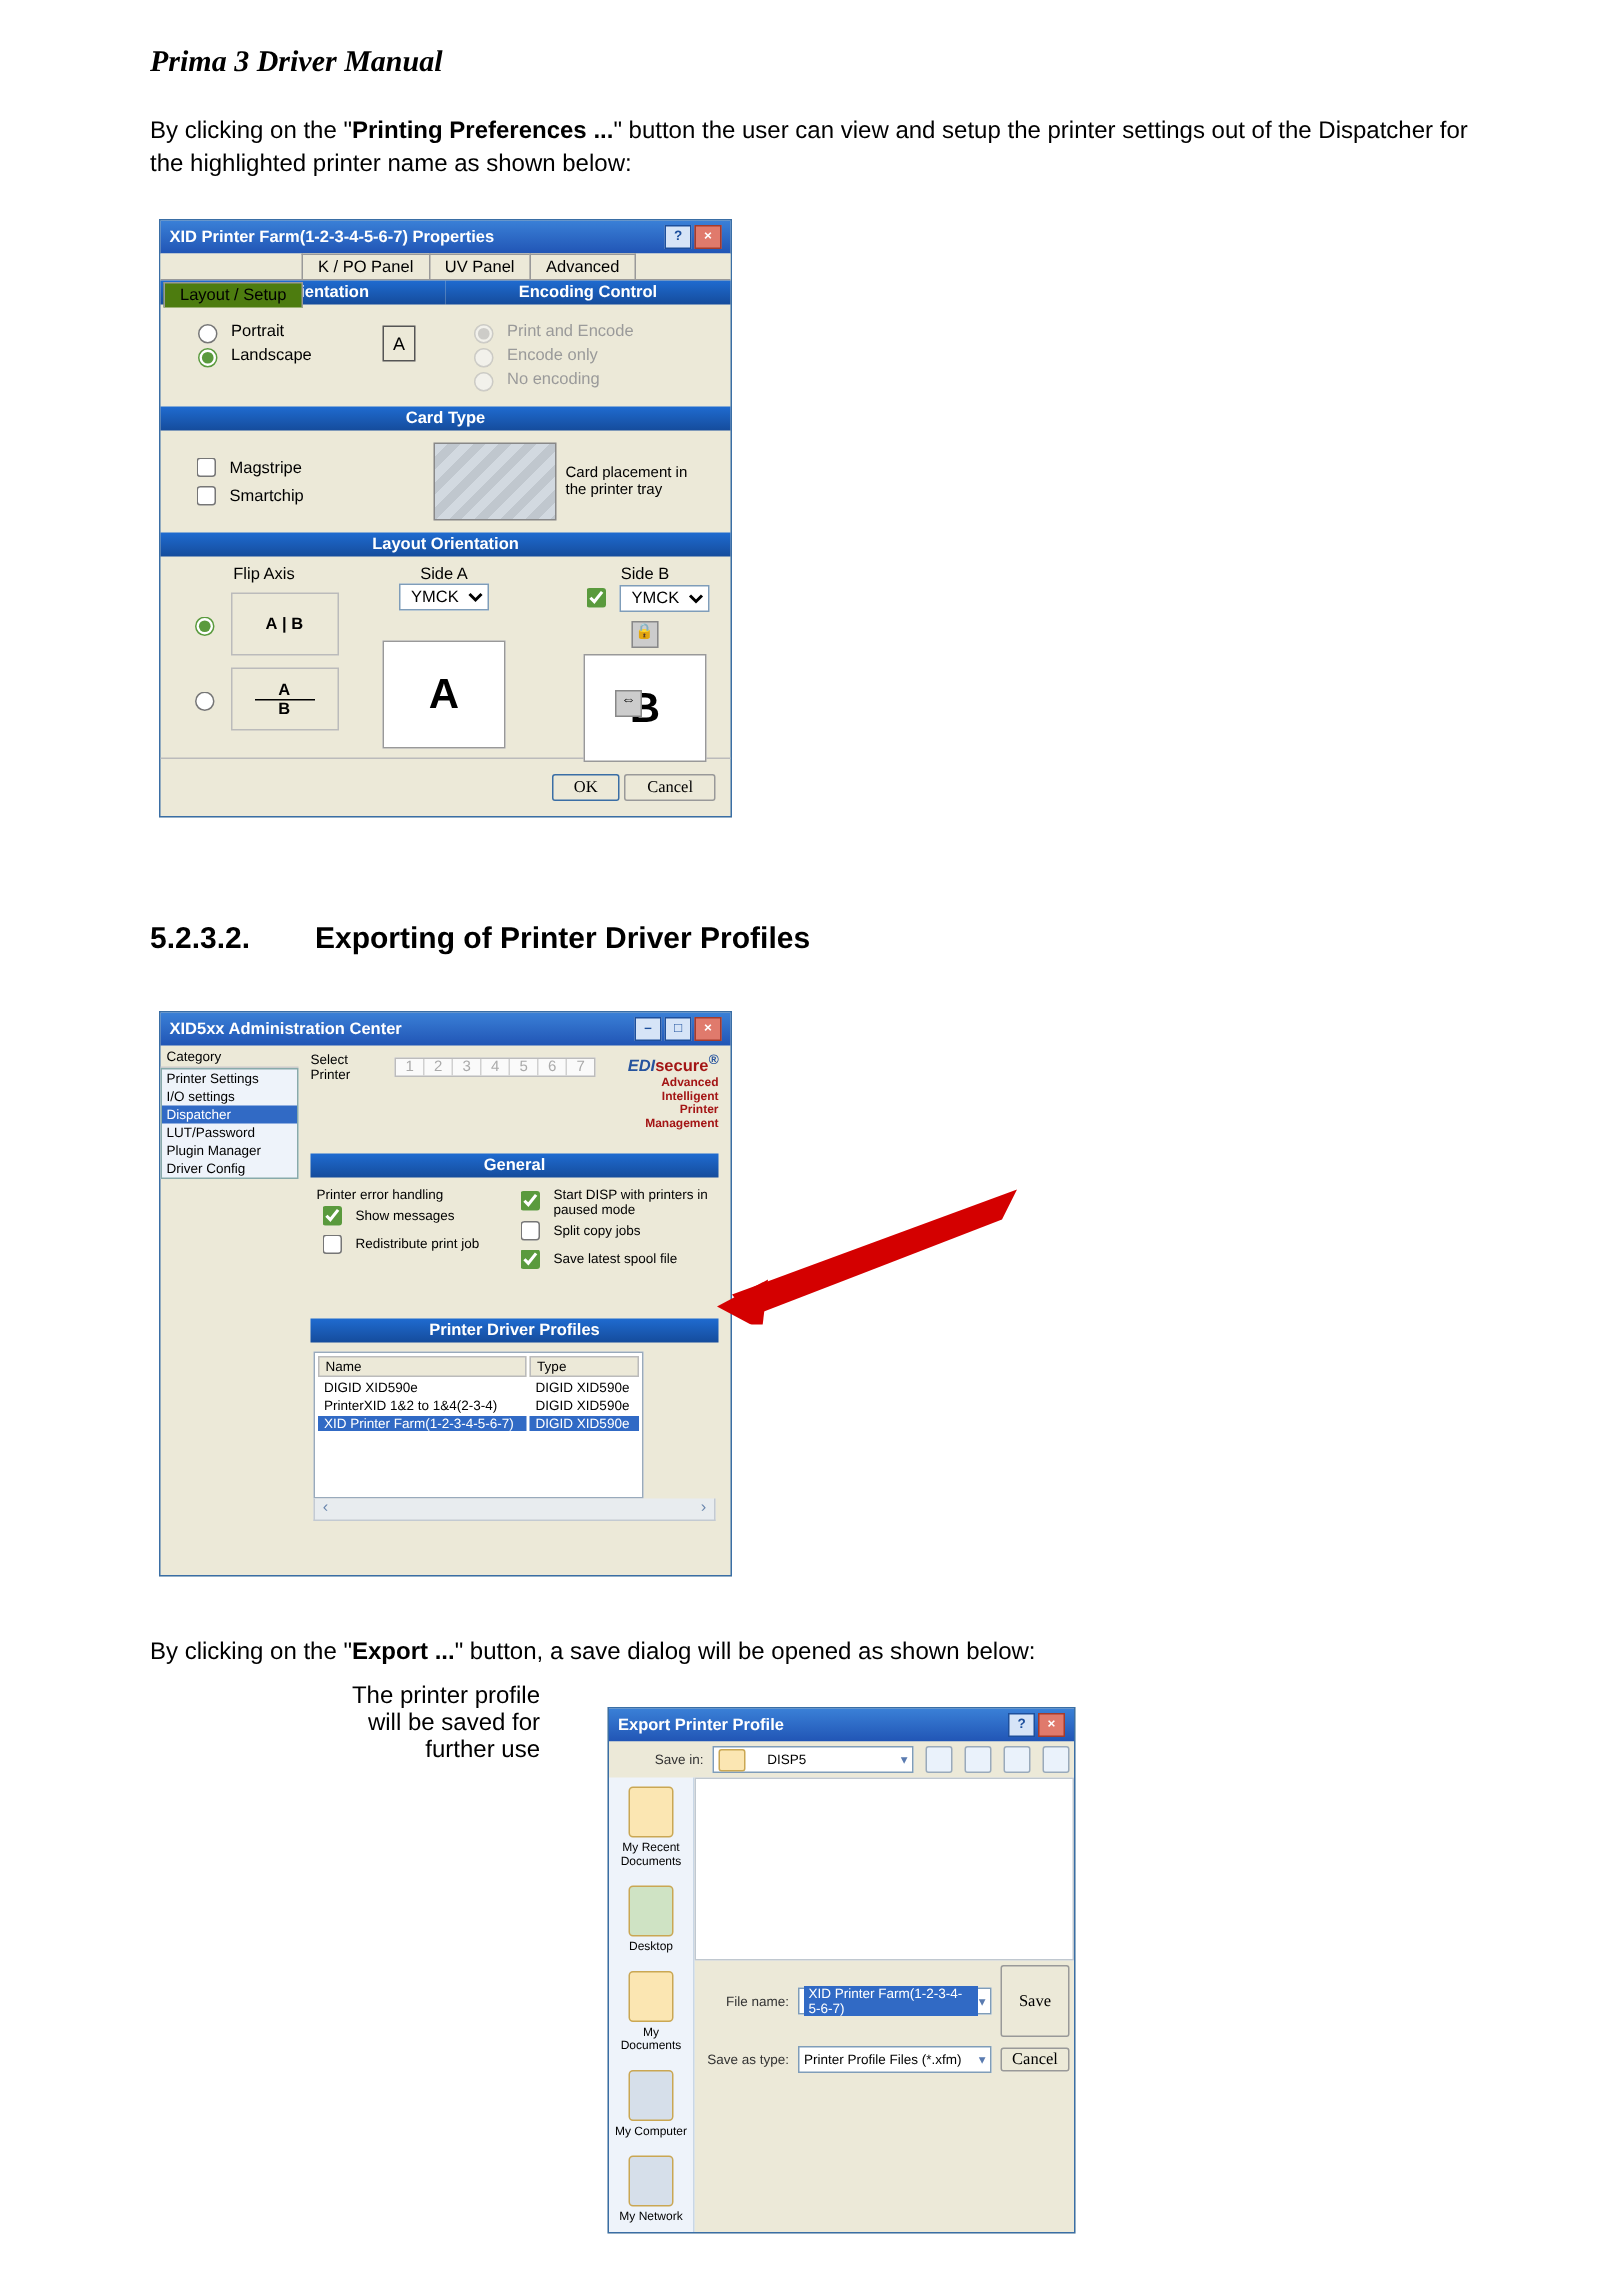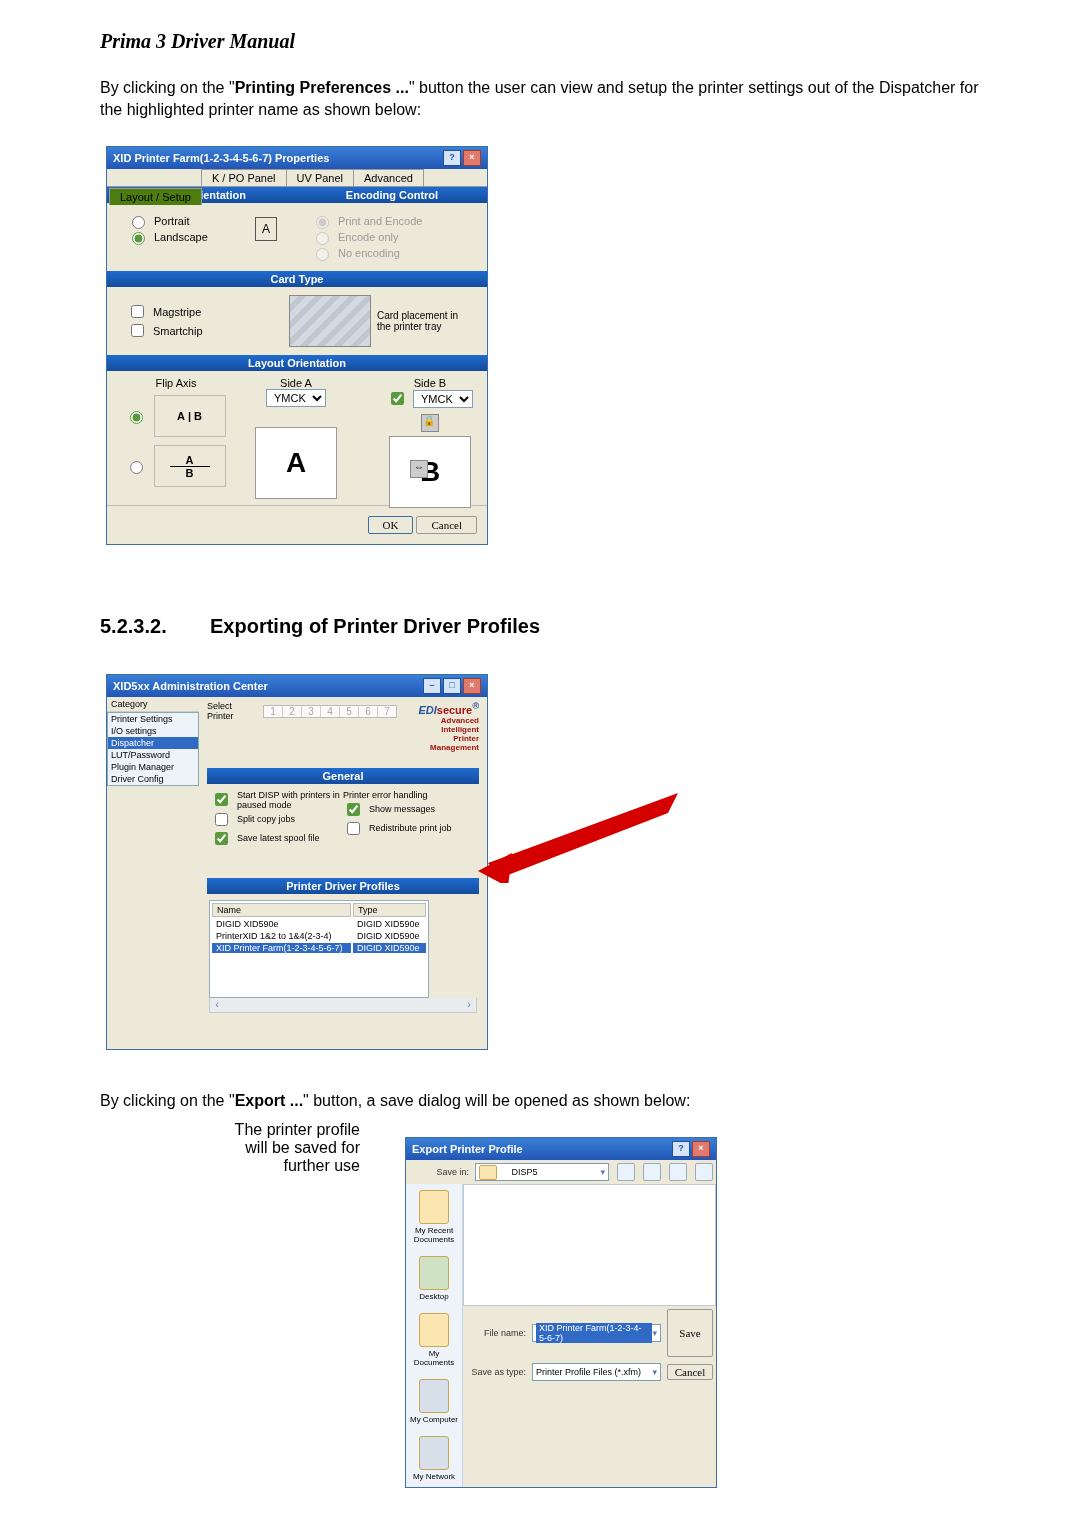--- a/index.html
+++ b/index.html
@@ -244,42 +244,42 @@
           </div>
           <div style="text-align:right">
             <span class="logo"><span>EDI</span><span class="sec">secure</span><sup>®</sup></span>
             <div class="tag"><span>Advanced Intelligent</span><br><span>Printer Management</span></div>
           </div>
         </div>
 
         <div class="bar" style="margin-top:16px">General</div>
         <div class="two" style="font-size:9px;padding:6px 4px">
           <div>
+            <div>Printer error handling</div>
+            <label class="row">
+                <input type="checkbox" class="chk" checked="" style="">
+                <span>Show messages</span>
+              </label>
+            <label class="row">
+                <input type="checkbox" class="chk" style="">
+                <span>Redistribute print job</span>
+              </label>
+          </div>
+          <div>
             <label class="row">
                 <input type="checkbox" class="chk" checked="" style="">
                 <span>Start DISP with printers in paused mode</span>
               </label>
             <label class="row">
                 <input type="checkbox" class="chk" style="">
                 <span>Split copy jobs</span>
               </label>
             <label class="row">
                 <input type="checkbox" class="chk" checked="" style="">
                 <span>Save latest spool file</span>
-              </label>
-          </div>
-          <div>
-            <div>Printer error handling</div>
-            <label class="row">
-                <input type="checkbox" class="chk" checked="" style="">
-                <span>Show messages</span>
-              </label>
-            <label class="row">
-                <input type="checkbox" class="chk" style="">
-                <span>Redistribute print job</span>
               </label>
           </div>
         </div>
 
         <div class="bar" style="margin-top:24px">Printer Driver Profiles</div>
         <div class="row" style="align-items:flex-start;padding:6px 2px">
           <div style="flex:1">
             <table class="profiletbl">
               <tbody>
                   <tr>

